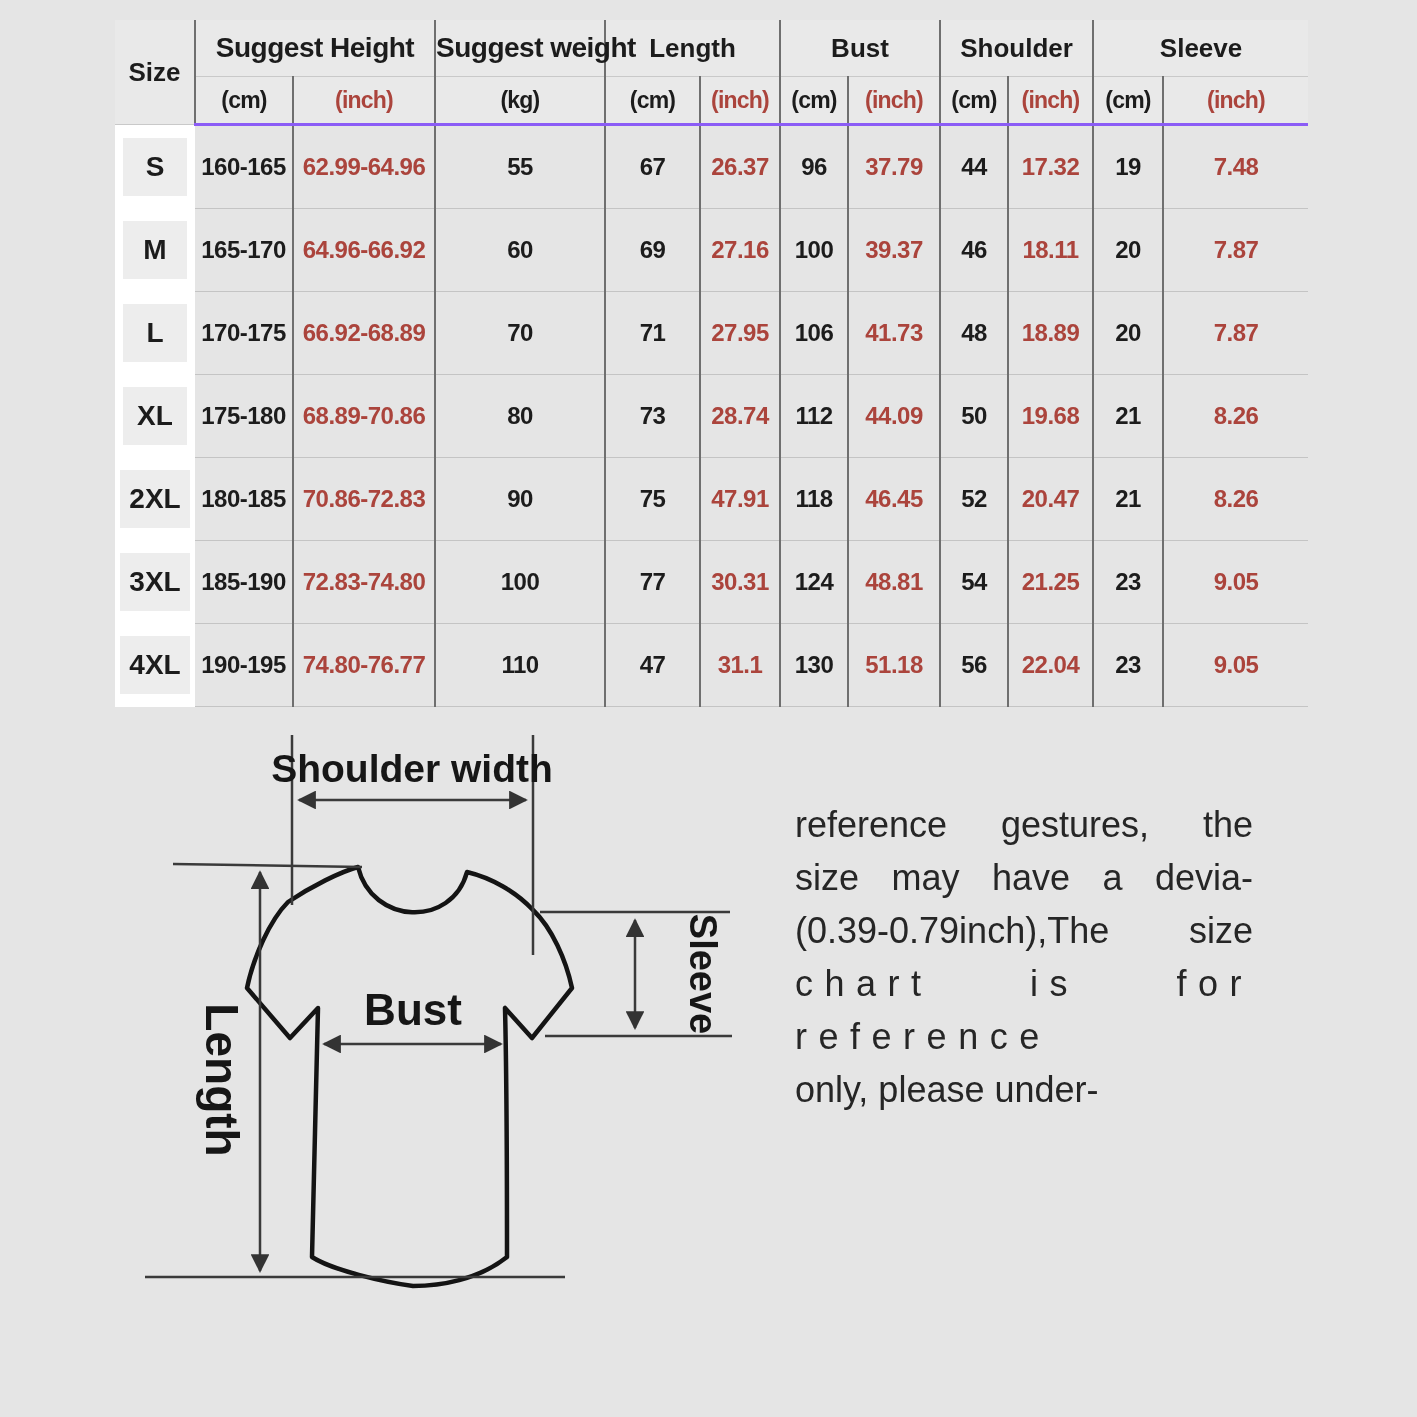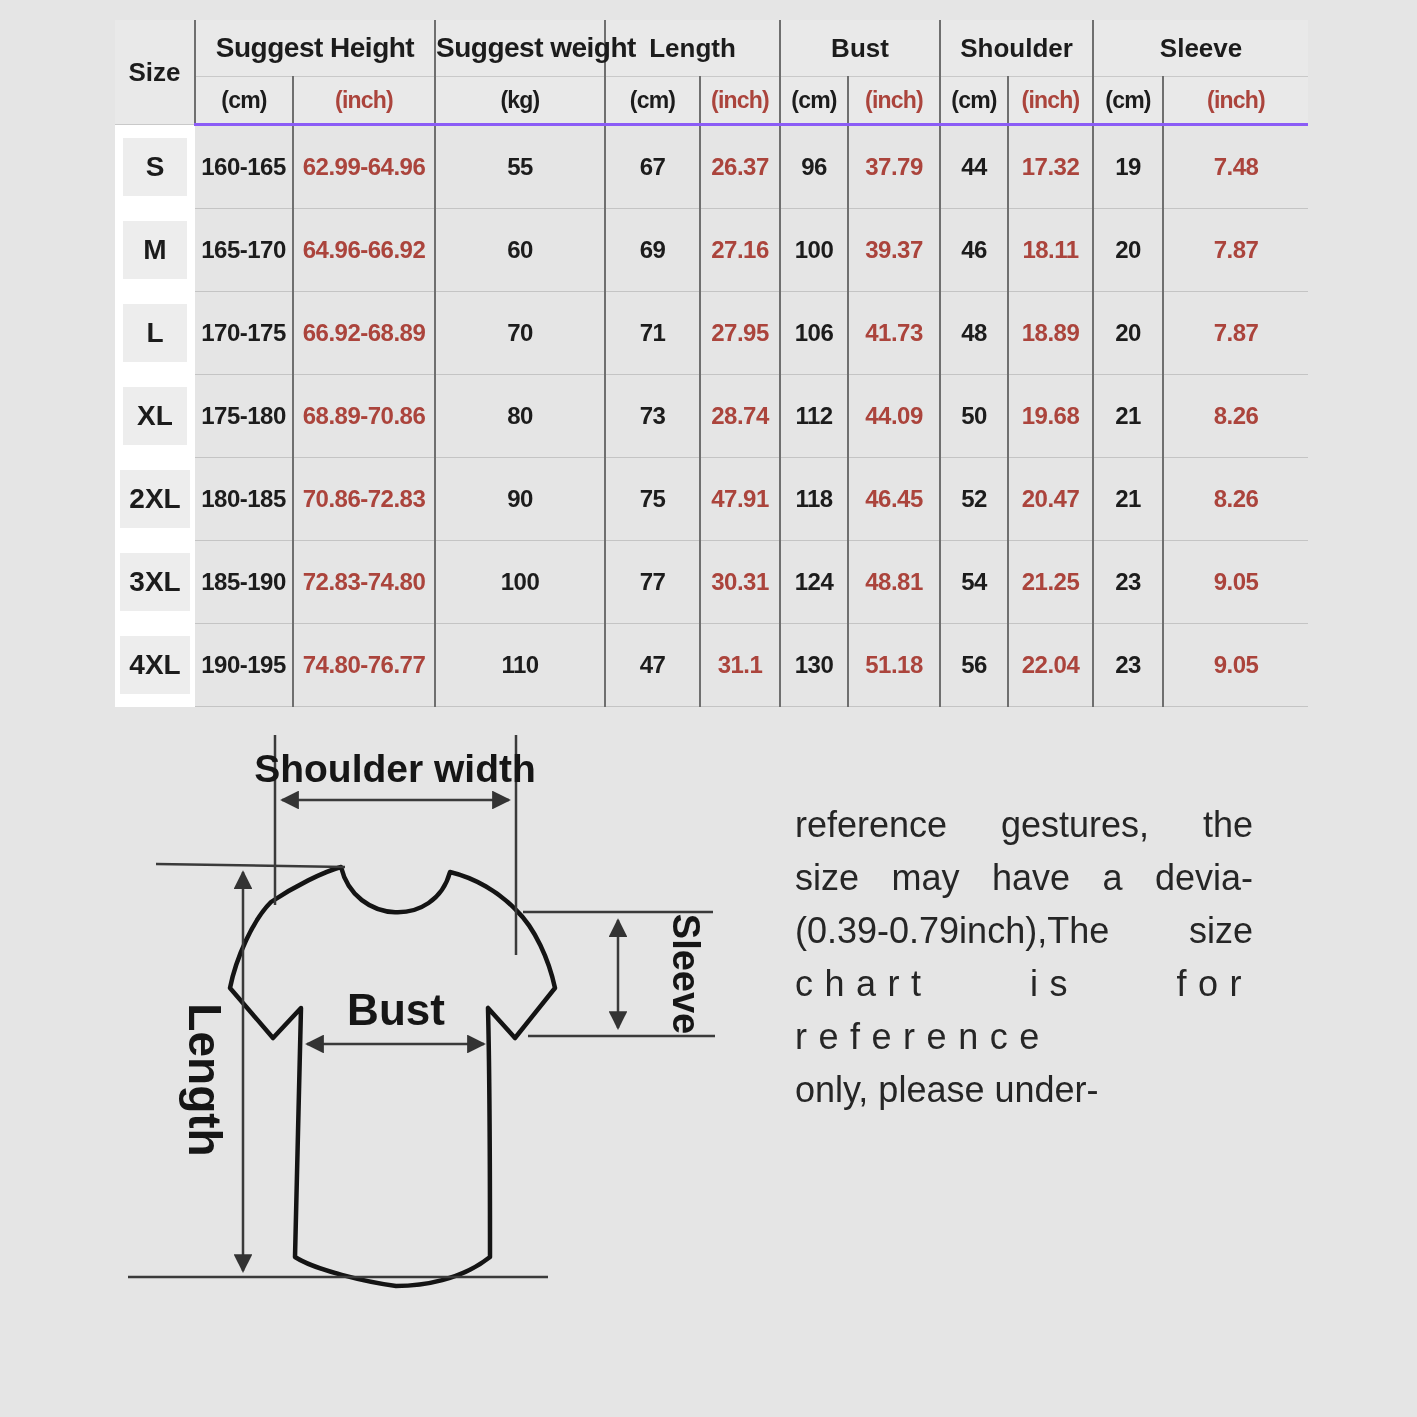--- a/index.html
+++ b/index.html
@@ -17,21 +17,21 @@
   th.size-cell{font-size:28px;border-right:2px solid #6f6f6f;border-bottom:1px solid #c4c4c4;}
   .vline{border-left:2px solid #6f6f6f;}
   .red{color:#ab443c;}
   tbody td{height:82px;font-size:24px;font-weight:700;letter-spacing:-0.5px;}
   tbody td.data{border-bottom:1px solid #c4c4c4;}
   tbody td.size-col{background:#ffffff;}
   .chip{display:inline-block;min-width:46px;padding:13px 9px;background:#ededed;
         font-size:28px;font-weight:700;letter-spacing:0;}
 
   
-  #diagram{position:absolute;left:83px;top:720px;width:660px;height:600px;}
+  #diagram{position:absolute;left:100px;top:720px;width:660px;height:600px;}
   svg text{font-family:"Liberation Sans",sans-serif;fill:#161616;font-weight:600;}
 
   
   #note{position:absolute;left:795px;top:798px;width:458px;color:#262626;}
   .note-line{font-size:36px;line-height:53px;font-weight:400;
              text-align:justify;text-align-last:justify;}
   .note-line:nth-child(4){letter-spacing:0.32em;}
   .note-line:last-child{text-align-last:left;}
 </style>
 </head>

